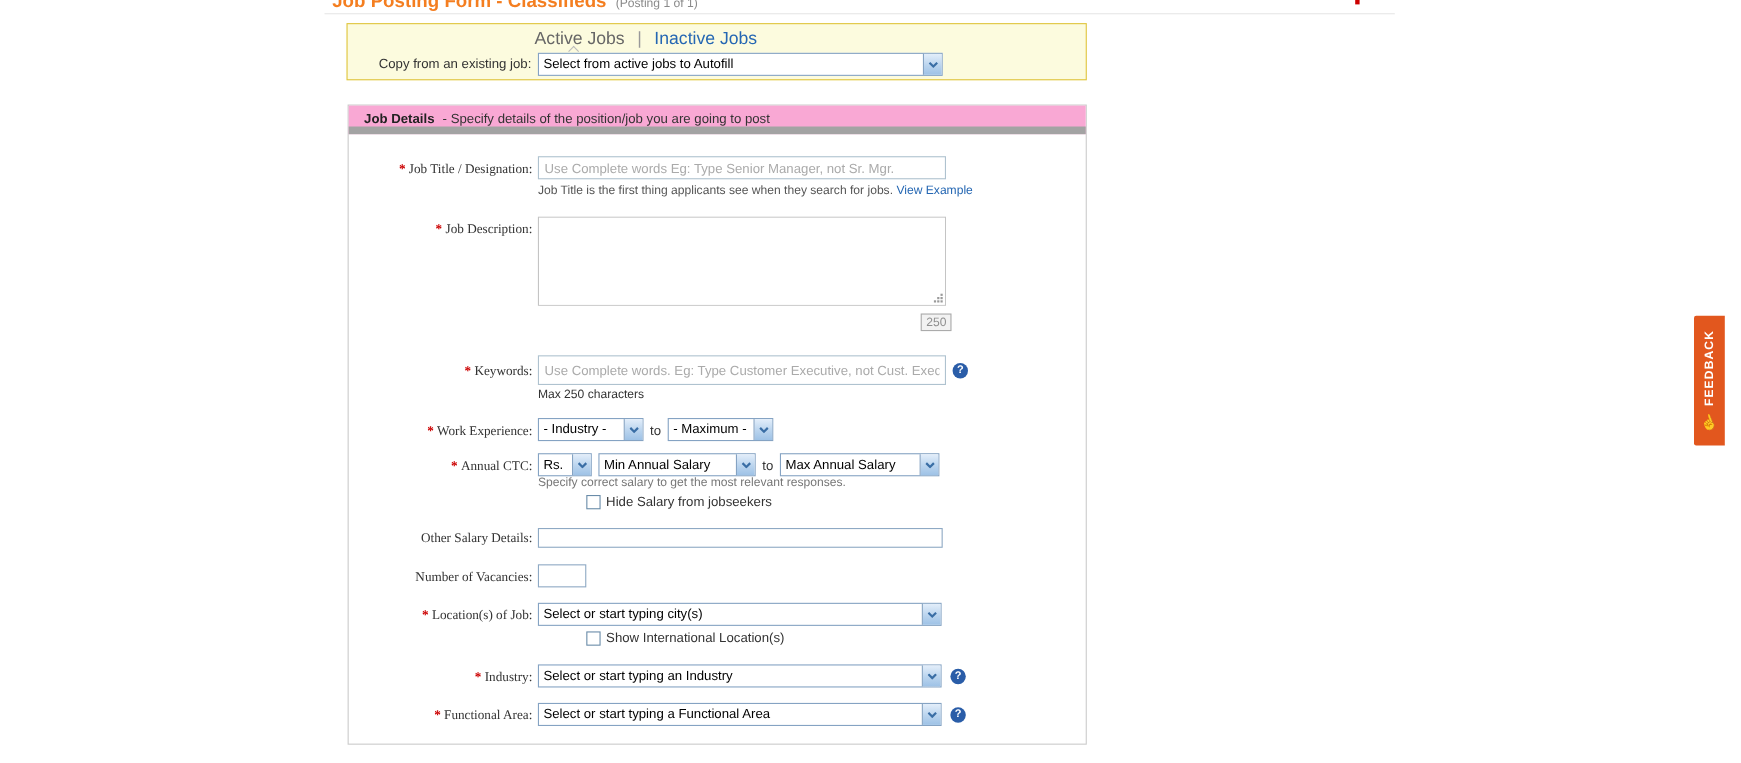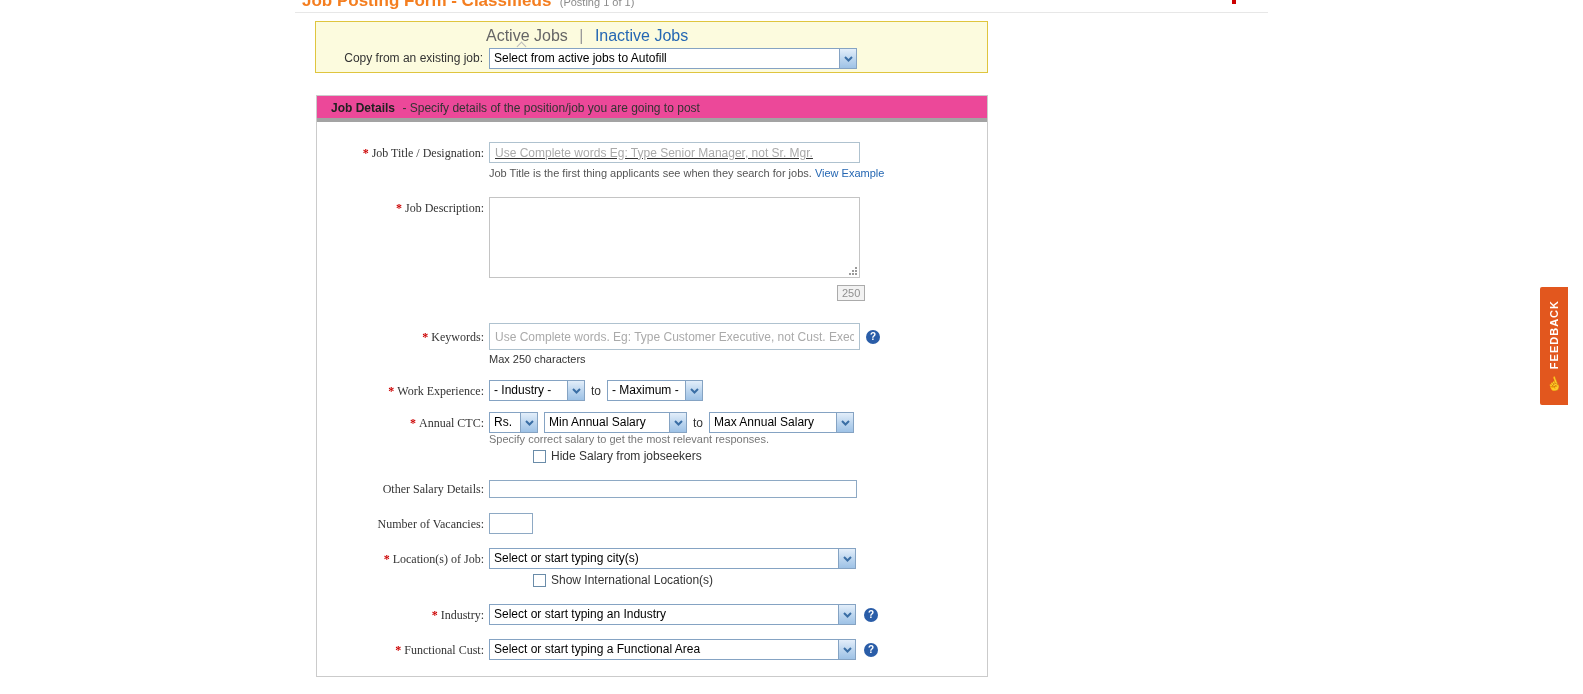--- a/index.html
+++ b/index.html
@@ -52,21 +52,21 @@
   }
   .sel .btn svg { display: block; }
 
   
   .panel {
     position: absolute; left: 316px; top: 95px; width: 672px; height: 582px;
     border: 1px solid #CBCBCB; background: #fff;
   }
   .panel-header {
     position: absolute; left: 0; top: 0; width: 100%; height: 26px;
-    background: #ec4899; border-bottom: 4px solid #a3a3a3;
+    background: #f9a8d4; border-bottom: 7px solid #a3a3a3;
     line-height: 25px; padding-left: 14px; color: #333;
   }
   .panel-header .hd { font-weight: bold; color: #222; }
   .panel-header .sub { margin-left: 4px; color: #333; }
 
   .frow { position: absolute; left: 0; width: 100%; }
   .frow .lbl { position: absolute; left: 0; top: 4px; width: 167px; text-align: right; color: #333; white-space: nowrap; font-family: Liberation Serif, serif; }
   .req { color: #CC0000; margin-right: 3px; font-weight: bold; }
   .ctl { position: absolute; left: 172px; top: 0; }
 
@@ -161,21 +161,21 @@
     <div class="panel-header">
       <span class="hd">Job Details</span>
       <span class="sub">- Specify details of the position/job you are going to post</span>
     </div>
 
     <div class="frow" style="top:46px">
       <div class="lbl">
         <span class="req">*</span><span>Job Title / Designation:</span>
       </div>
       <div class="ctl">
-        <input class="tin" style="width: 371px; text-decoration: underline;" type="text" placeholder="Use Complete words Eg: Type Senior Manager, not Sr. Mgr.">
+        <input class="tin" style="width: 371px;" type="text" placeholder="Use Complete words Eg: Type Senior Manager, not Sr. Mgr.">
       </div>
     </div>
     <div class="frow" style="top:71px">
       <div class="ctl helper">
         <span>Job Title is the first thing applicants see when they search for jobs.</span>
         <span class="link">View Example</span>
       </div>
     </div>
 
     <div class="frow" style="top:101px">
@@ -319,21 +319,21 @@
                 <path d="M1 1 L4.5 4.5 L8 1" stroke="#3A6EA5" stroke-width="2" fill="none"></path>
               </svg>
             </span>
         </div>
         <span class="help-icon" style="margin-left:8px">?</span>
       </div>
     </div>
 
     <div class="frow" style="top:543px">
       <div class="lbl">
-        <span class="req">*</span><span>Functional Cust:</span>
+        <span class="req">*</span><span>Functional Area:</span>
       </div>
       <div class="ctl inline-ctl">
         <div class="sel" style="width:367px">
           <span class="txt">Select or start typing a Functional Area</span>
           <span class="btn">
               <svg width="9" height="6" viewBox="0 0 9 6">
                 <path d="M1 1 L4.5 4.5 L8 1" stroke="#3A6EA5" stroke-width="2" fill="none"></path>
               </svg>
             </span>
         </div>

